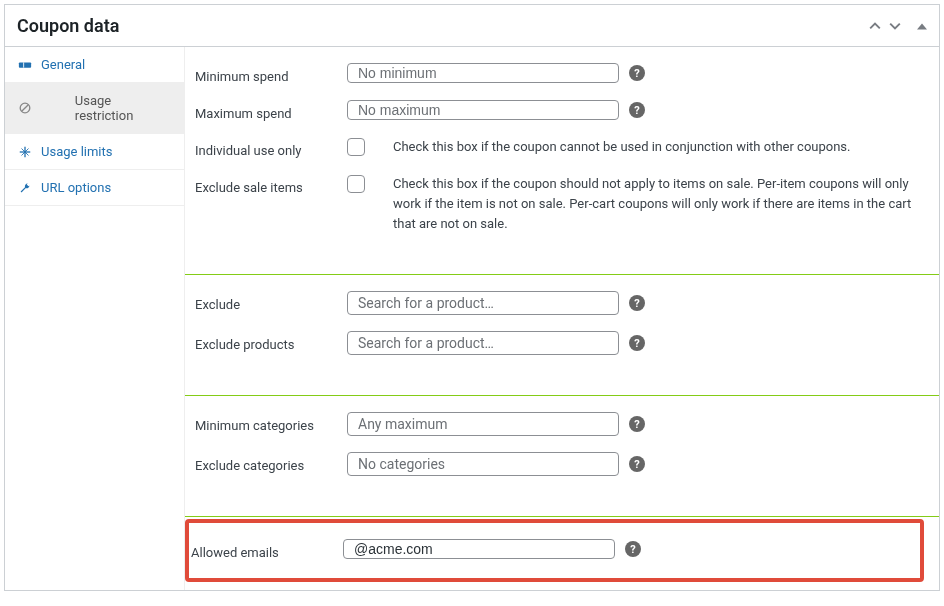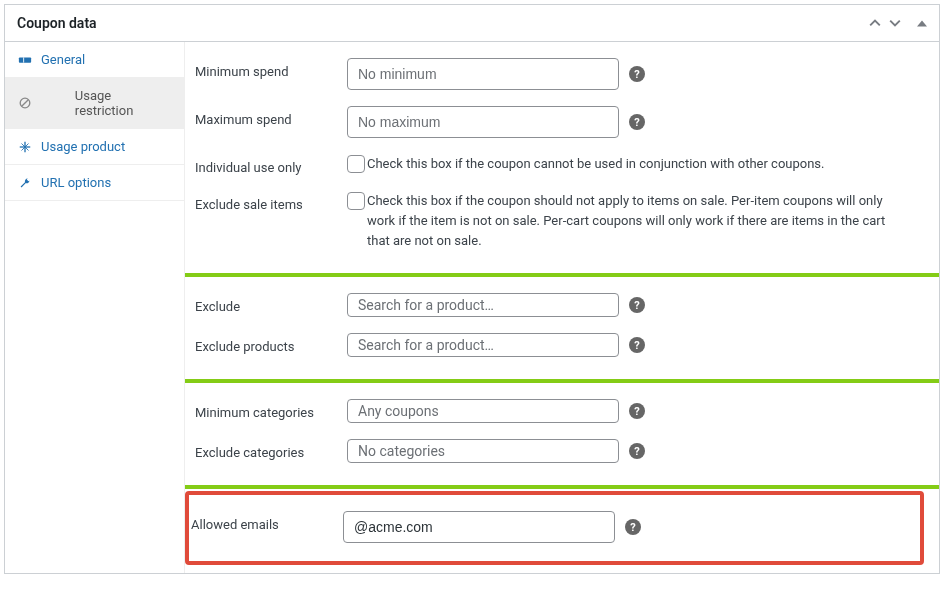--- a/index.html
+++ b/index.html
@@ -16,21 +16,21 @@
       background: #fff;
     }
     .panel-header {
       display: flex;
       justify-content: space-between;
       align-items: center;
       padding: 10px 12px;
       border-bottom: 1px solid #ccd0d4;
     }
     .panel-header h2 {
-      font-size: 14px;
+      font-size: 18px;
       font-weight: 600;
       color: #1d2327;
     }
     .panel-header-icons {
       display: flex;
       gap: 8px;
       align-items: center;
       color: #787c82;
     }
     .panel-header-icons span { cursor: pointer; font-size: 12px; }
@@ -63,22 +63,22 @@
       justify-content: center;
       align-items: center;
       color: inherit;
     }
     .sidebar-item svg { width: 14px; height: 14px; }
     .content {
       flex: 1;
       background: #fff;
     }
     .section {
-      border-bottom: 4px solid #84cc16;
-      padding: 8px 10px 14px 10px;
+      border-bottom: 1px solid #84cc16;
+      padding: 8px 10px 32px 10px;
     }
     .section.highlight {
       border: 4px solid #e04b3a;
       border-radius: 4px;
       margin: 2px 15px 8px 0;
       padding: 16px 10px 18px 2px;
     }
     .form-row {
       display: flex;
       align-items: flex-start;
@@ -91,21 +91,21 @@
       color: #3c434a;
     }
     .form-field {
       display: flex;
       align-items: center;
       gap: 10px;
       flex: 1;
     }
     .text-input {
       width: 272px;
-      height: 32px;
+      height: 20px;
       padding: 4px 10px;
       border: 1px solid #8c8f94;
       border-radius: 4px;
       font-size: 14px;
       color: #2c3338;
       background: #fff;
     }
     .text-input::placeholder { color: #6c7075; }
     .select-input {
       width: 272px;
@@ -128,21 +128,21 @@
       font-size: 11px;
       font-weight: 700;
       display: inline-flex;
       align-items: center;
       justify-content: center;
       cursor: help;
     }
     .checkbox-row {
       display: flex;
       align-items: flex-start;
-      gap: 2px;
+      gap: 28px;
       flex: 1;
     }
     .checkbox {
       width: 18px;
       height: 18px;
       border: 1px solid #8c8f94;
       border-radius: 4px;
       background: #fff;
       flex-shrink: 0;
       margin-top: 1px;
@@ -202,21 +202,21 @@
       </div>
       <div class="sidebar-item">
         <span class="icon">
           <svg viewBox="0 0 16 16">
               <line x1="8" y1="2" x2="8" y2="14" stroke="#2271b1" stroke-width="1.5"></line>
               <line x1="2" y1="8" x2="14" y2="8" stroke="#2271b1" stroke-width="1.5"></line>
               <line x1="4" y1="4" x2="12" y2="12" stroke="#2271b1" stroke-width="1"></line>
               <line x1="12" y1="4" x2="4" y2="12" stroke="#2271b1" stroke-width="1"></line>
             </svg>
         </span>
-        <span>Usage product</span>
+        <span>Usage limits</span>
       </div>
       <div class="sidebar-item">
         <span class="icon">
           <svg viewBox="0 0 16 16">
               <path d="M13 5 a3 3 0 0 1 -4 3 L4 13 L3 12 L8 7 a3 3 0 0 1 3 -4 L10 4 L12 6 Z" fill="#2271b1"></path>
             </svg>
         </span>
         <span>URL options</span>
       </div>
     </div>
@@ -273,21 +273,21 @@
             <span class="help-icon">?</span>
           </div>
         </div>
       </div>
 
       <div class="section">
         <div class="form-row">
           <div class="form-label">Minimum categories</div>
           <div class="form-field">
             <div class="select-input">
-                <span>Any coupons</span>
+                <span>Any maximum</span>
               </div>
             <span class="help-icon">?</span>
           </div>
         </div>
         <div class="form-row">
           <div class="form-label">Exclude categories</div>
           <div class="form-field">
             <div class="select-input">
                 <span>No categories</span>
               </div>

